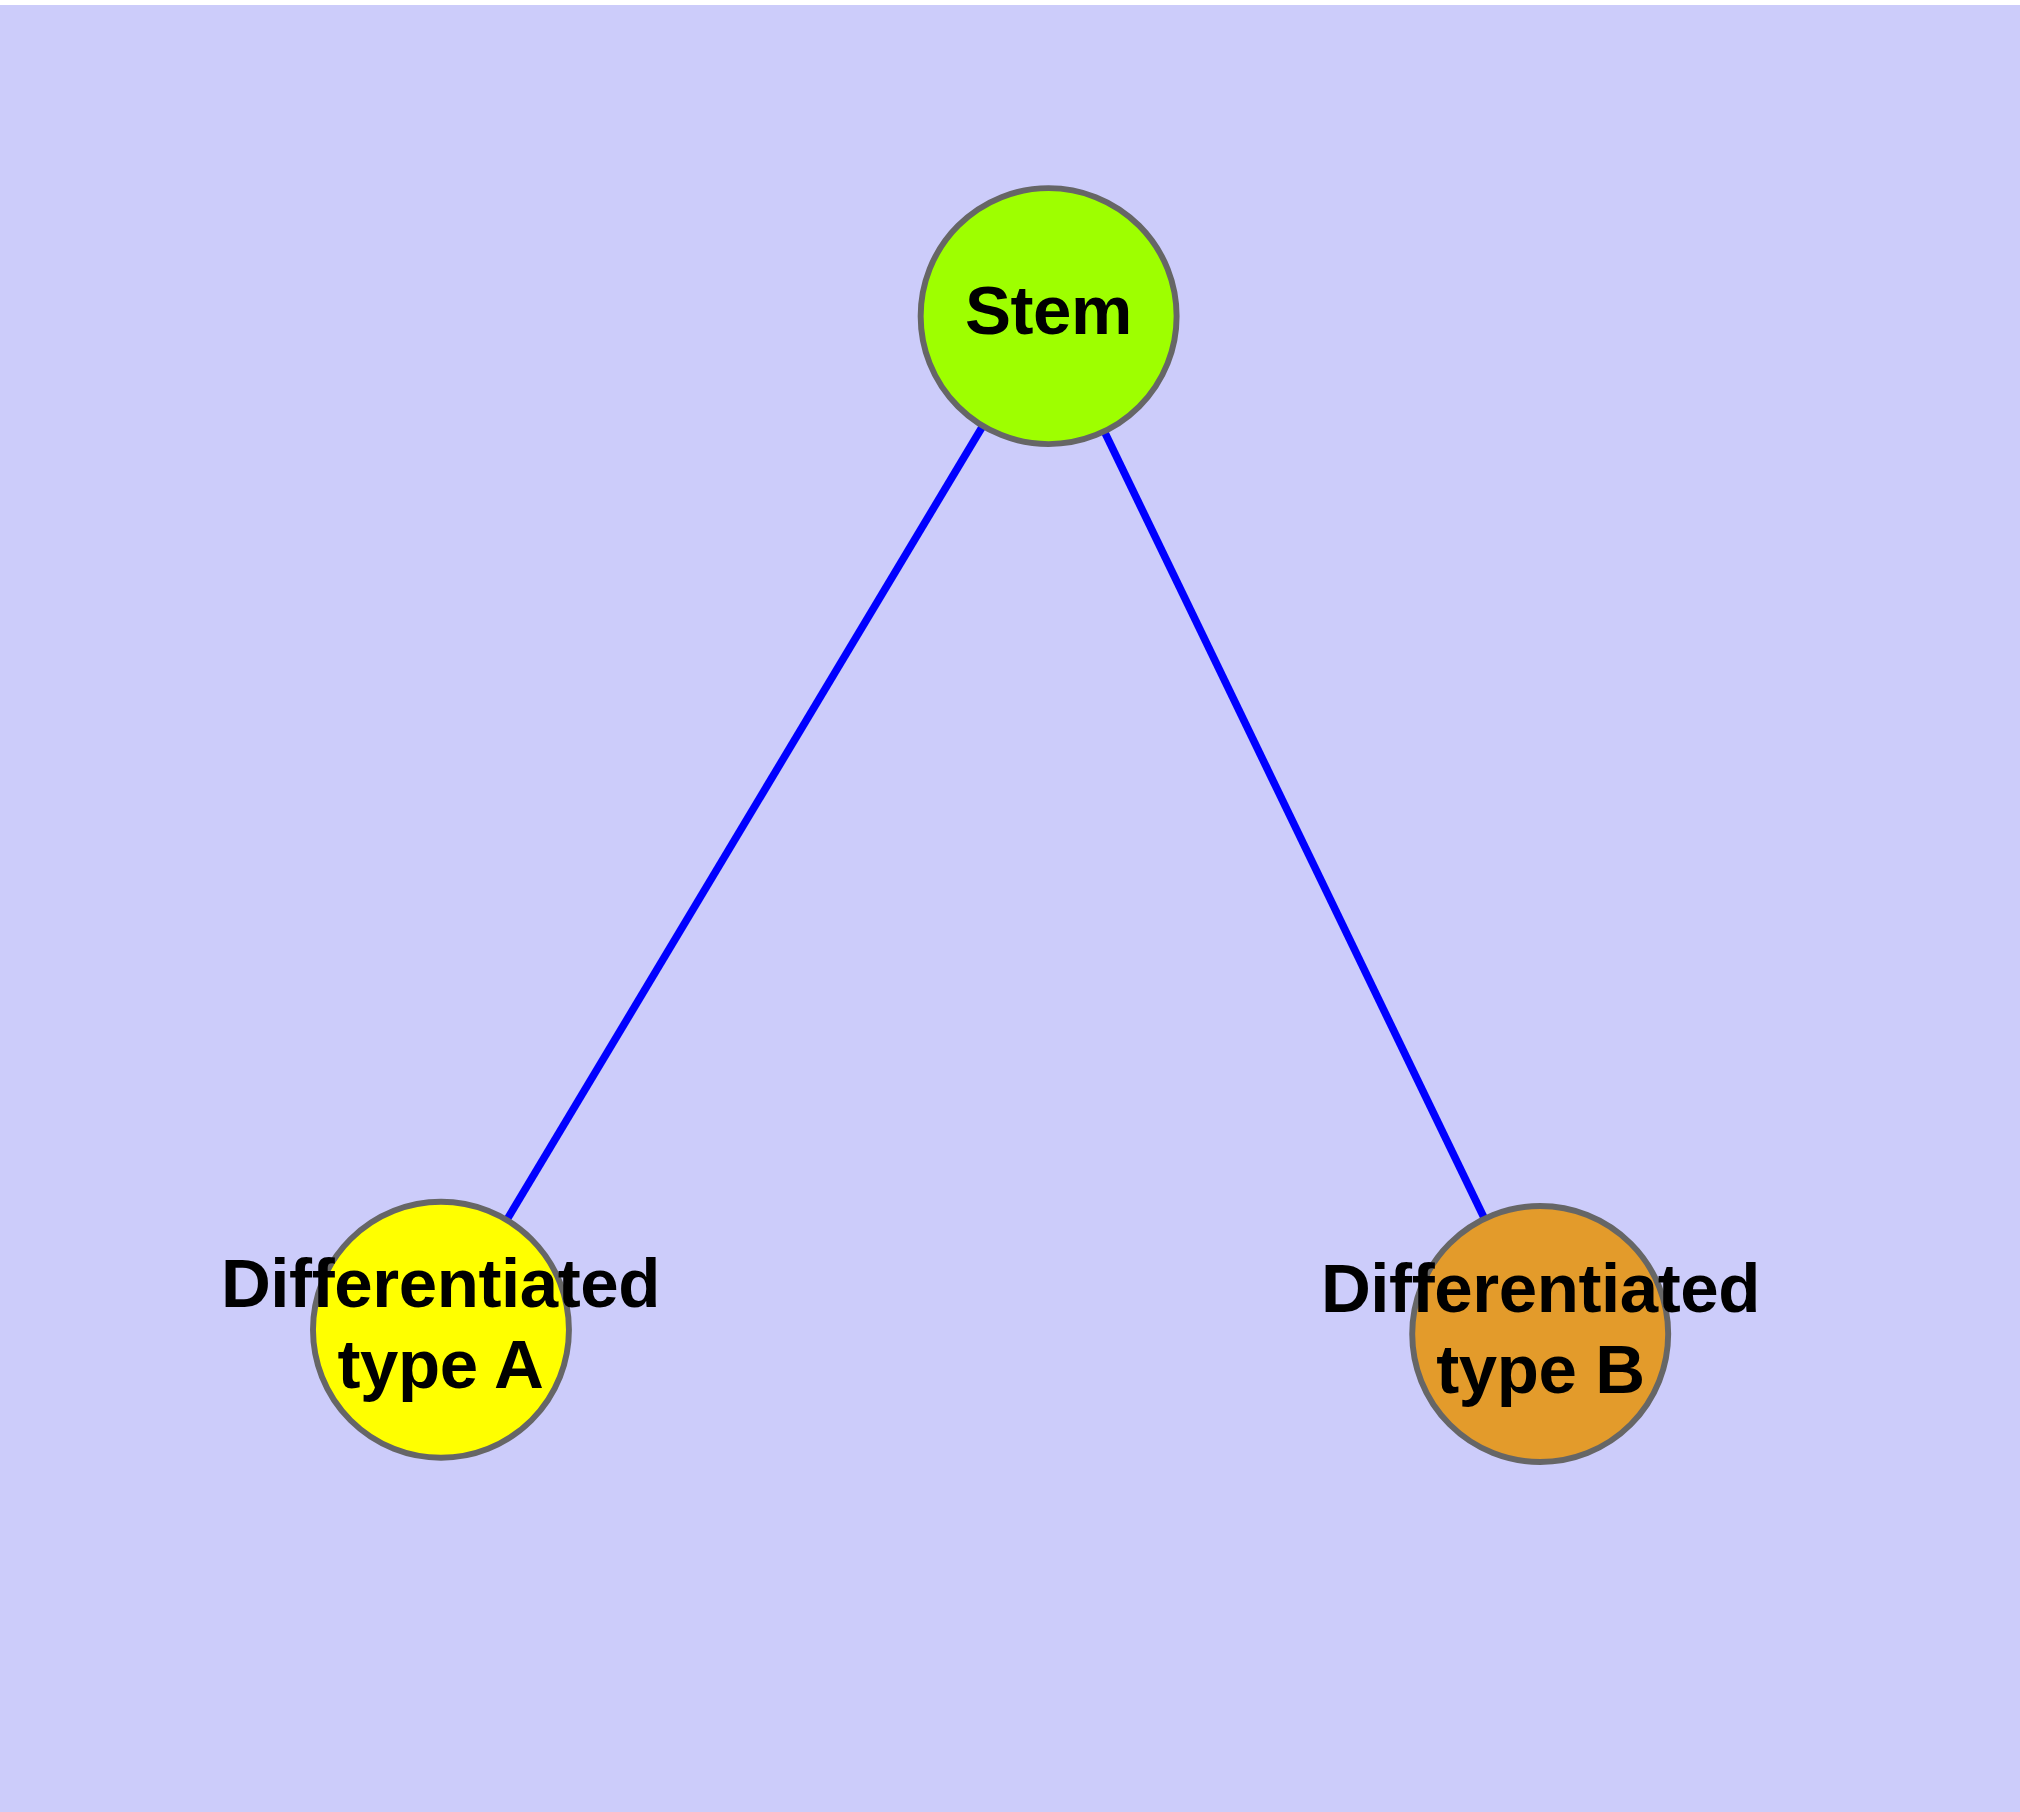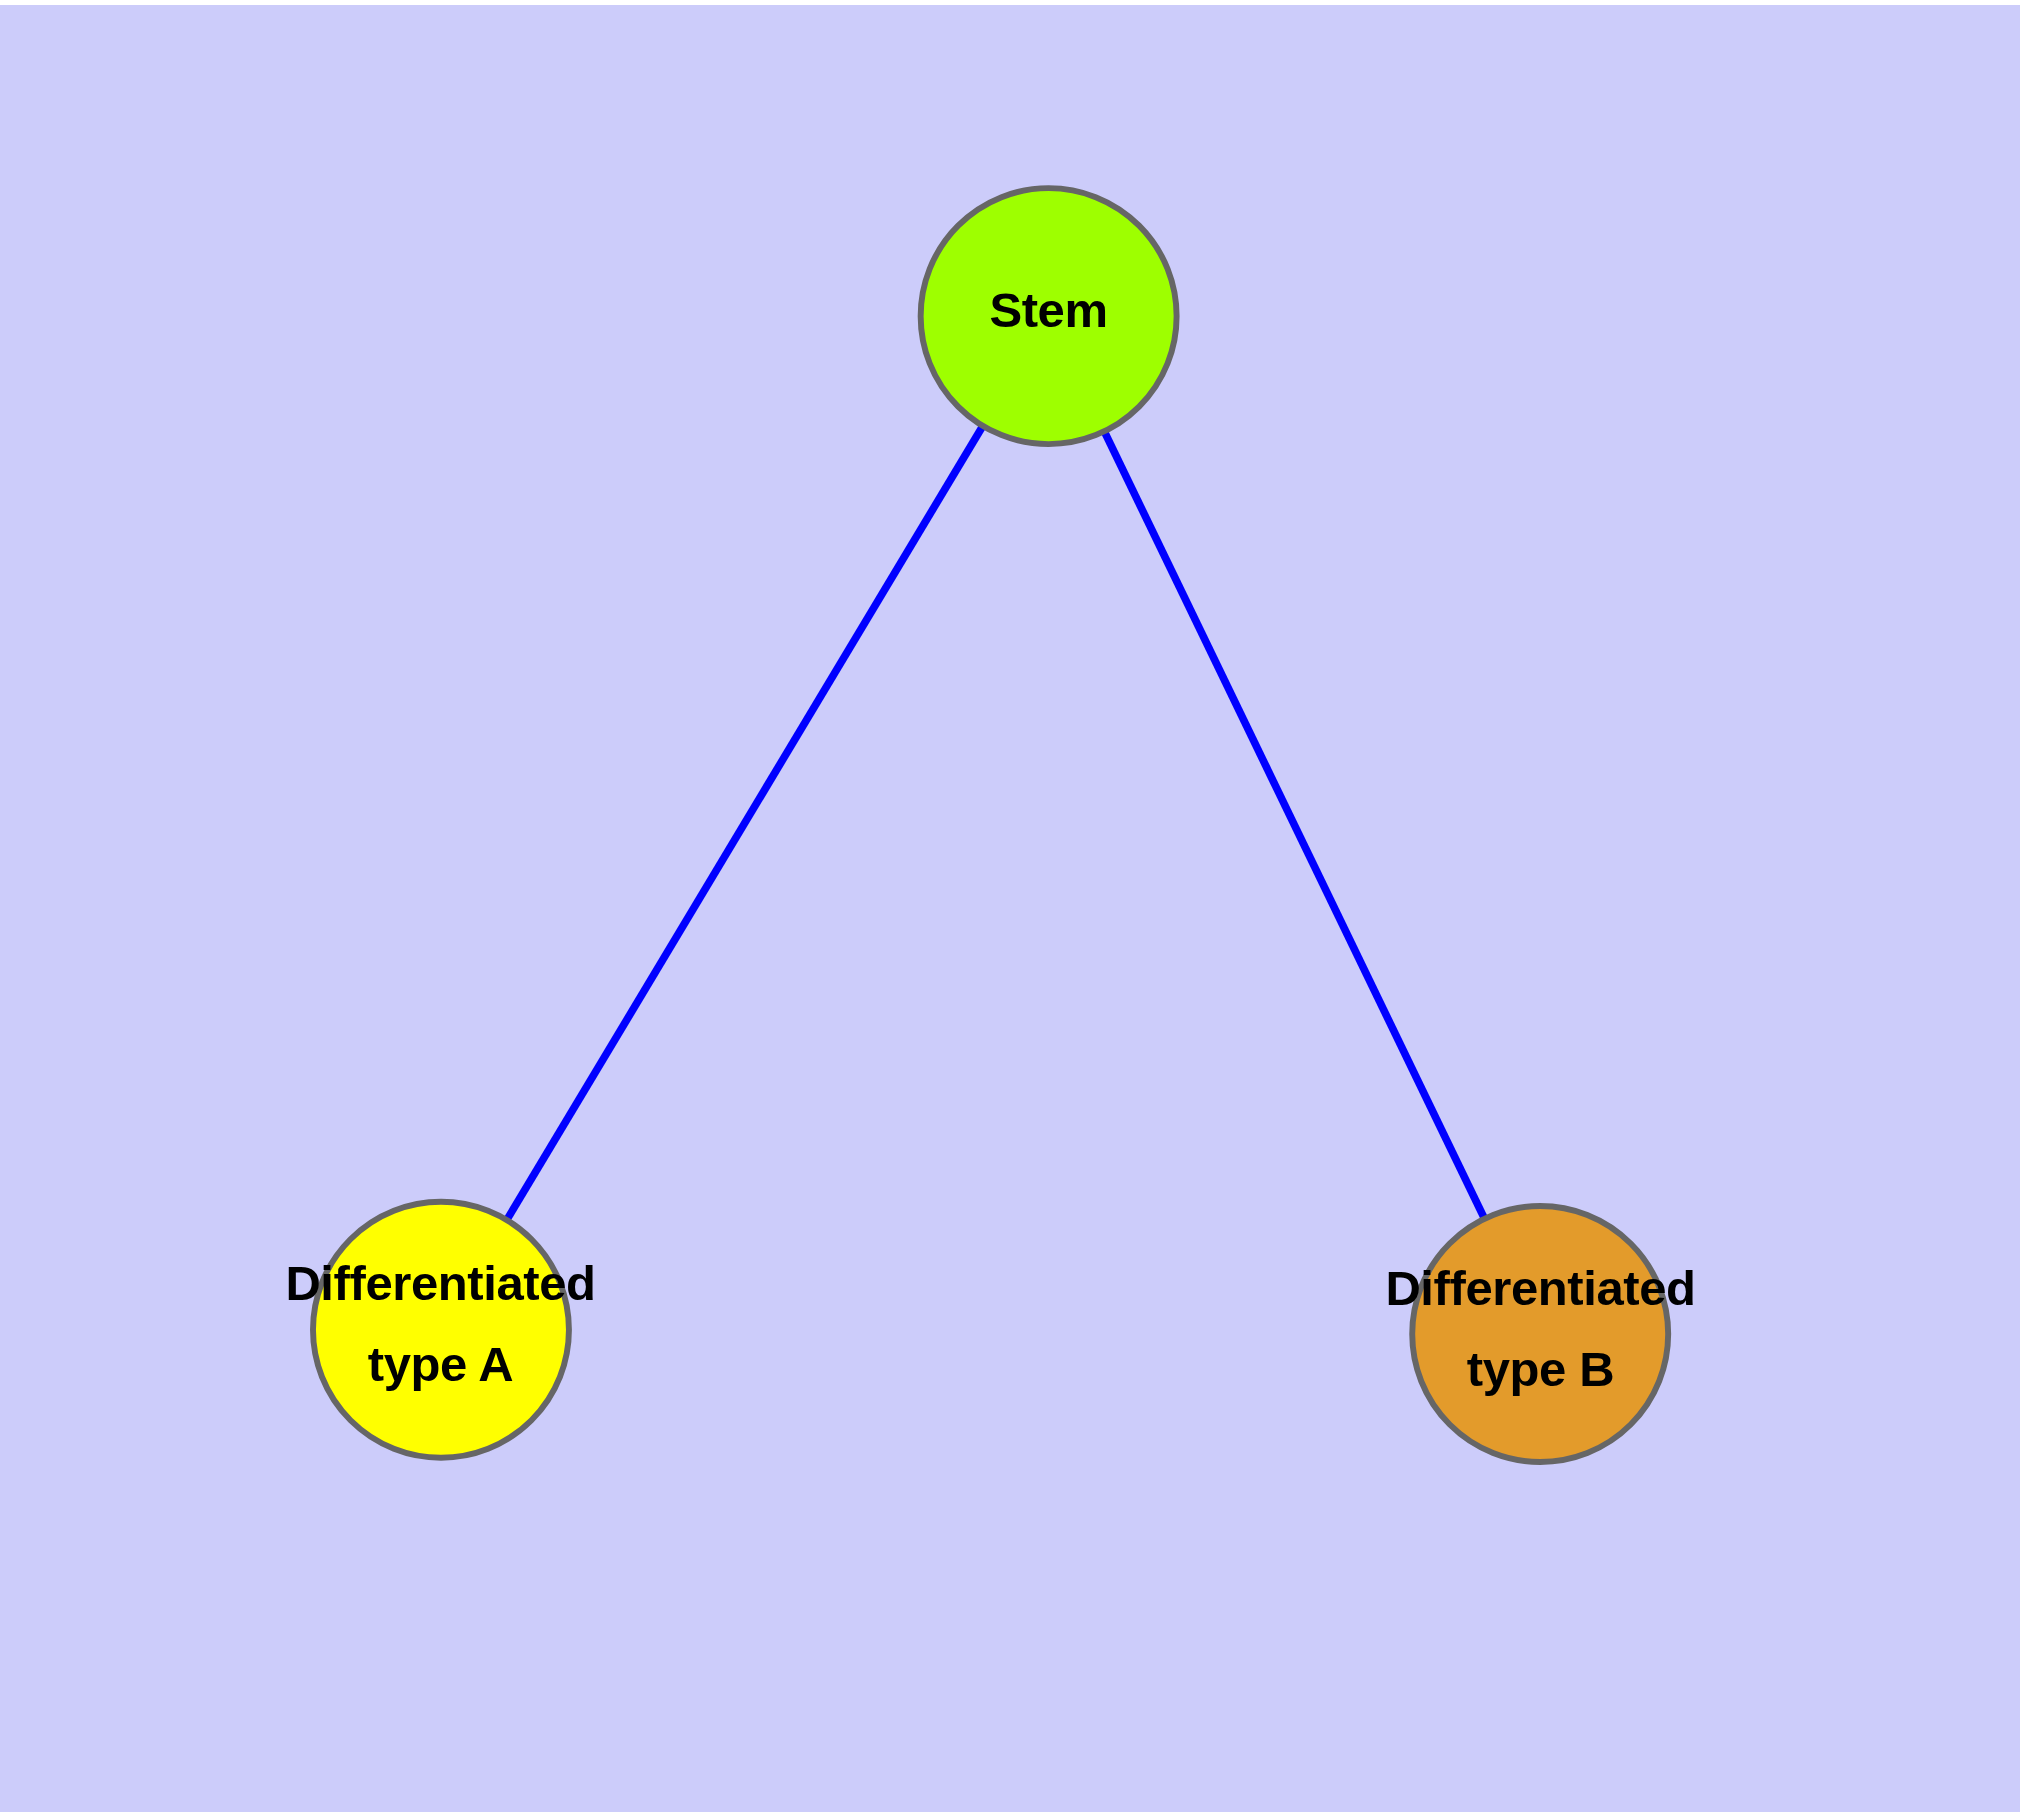--- a/index.html
+++ b/index.html
@@ -30,21 +30,21 @@
     top: 0;
     width: 2021px;
     height: 1812px;
   }
   .node-label {
     position: absolute;
     text-align: center;
     color: #000000;
     font-family: "Liberation Sans", sans-serif;
     font-weight: bold;
-    font-size: 49px;
+    font-size: 69px;
     line-height: 81px;
     white-space: pre;
     pointer-events: none;
     letter-spacing: -0.4px;
   }
 </style>
 </head>
 <body>
 
 <div id="canvas">

